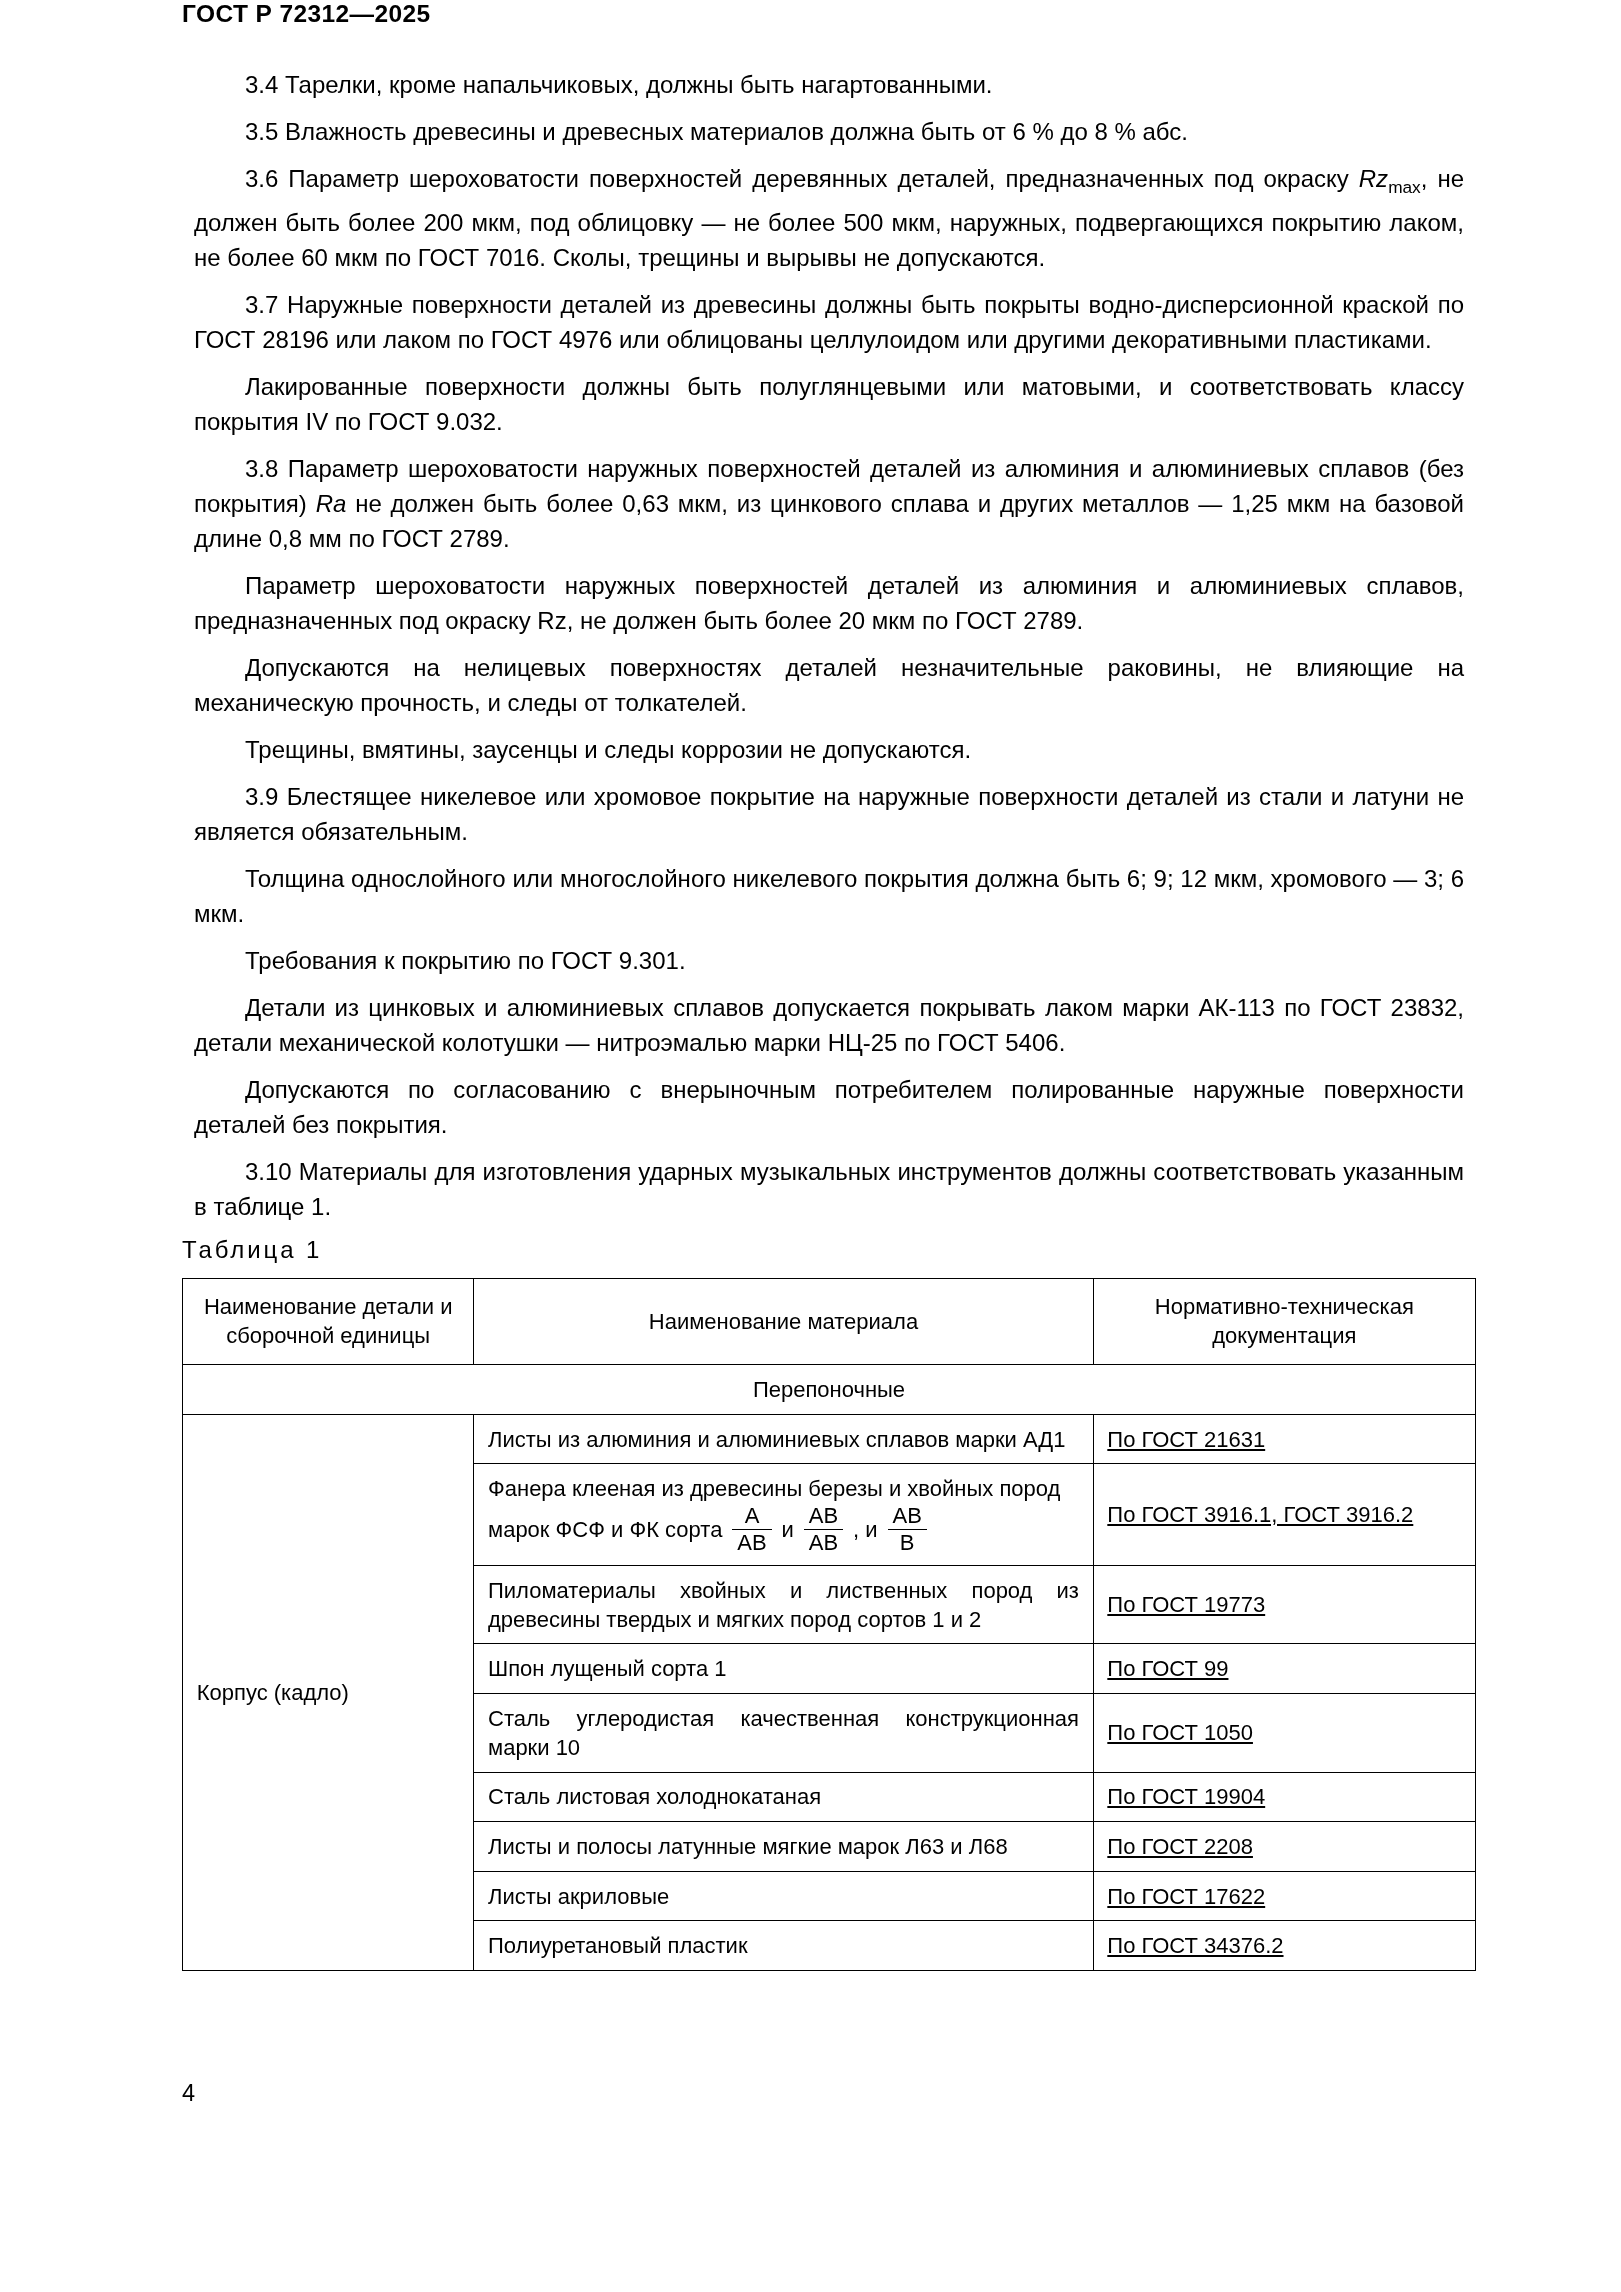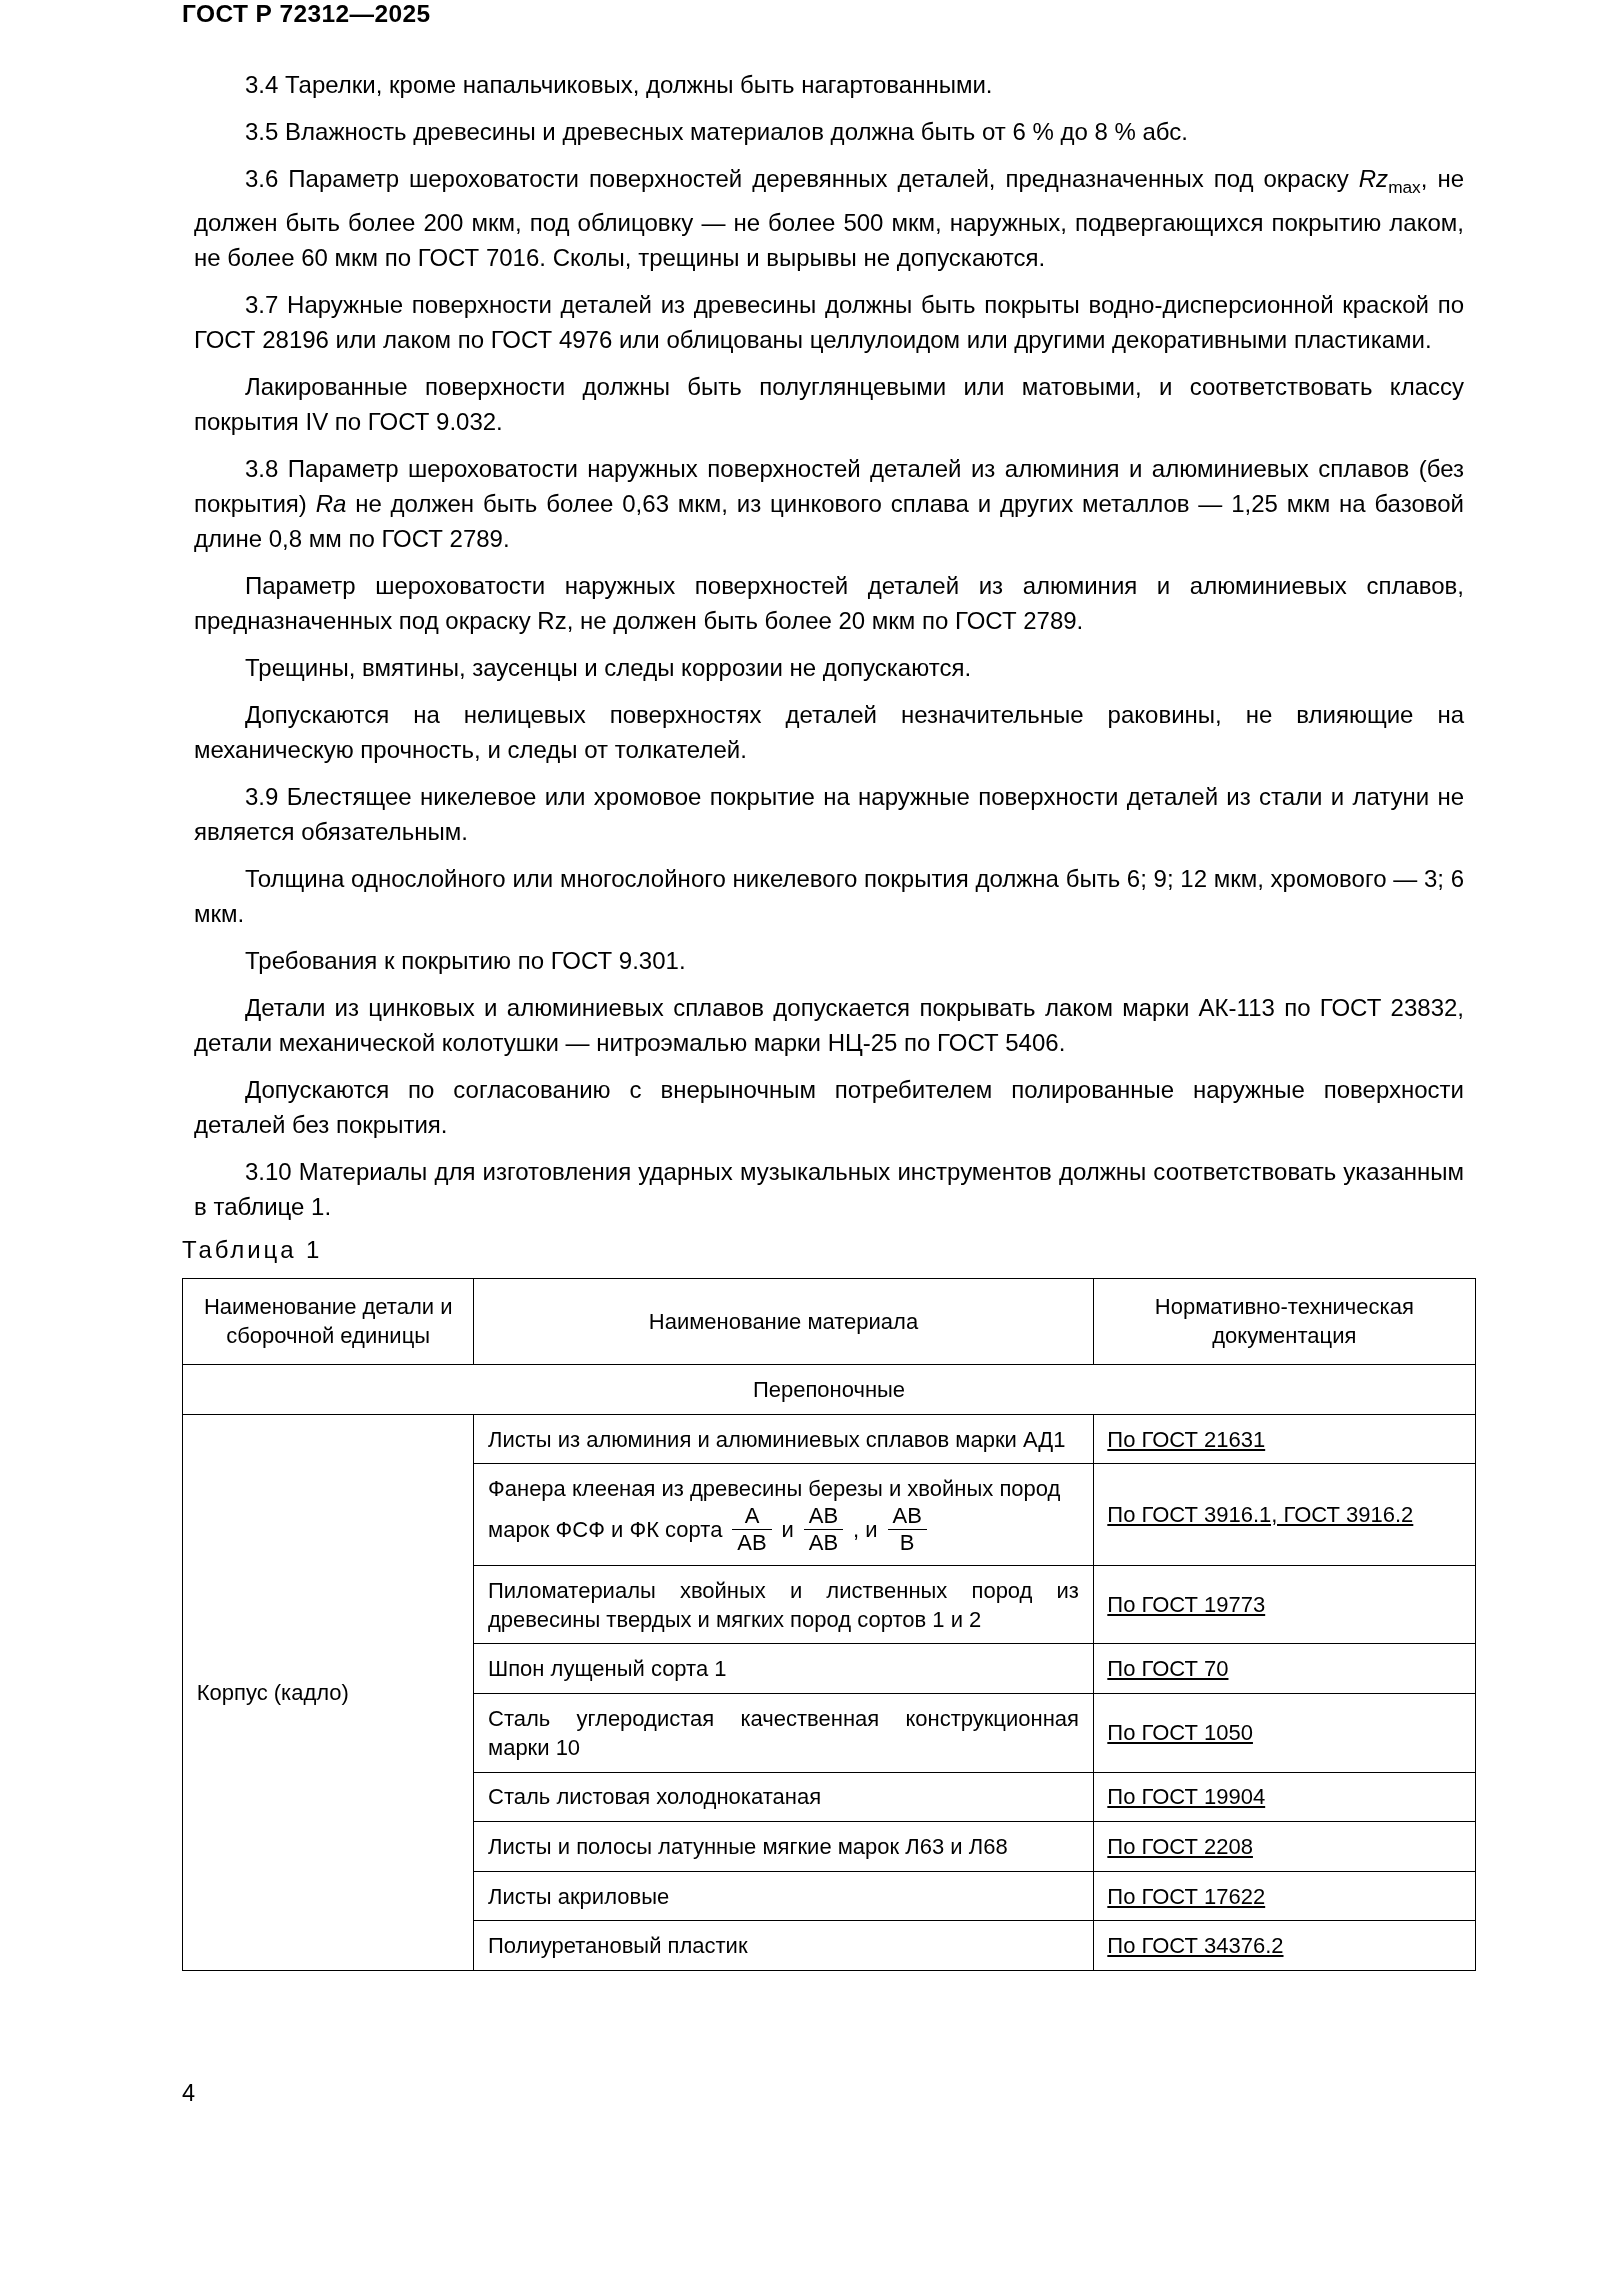--- a/index.html
+++ b/index.html
@@ -123,23 +123,23 @@
       <p><span>3.6 Параметр шероховатости поверхностей деревянных деталей, предназначенных под окраску </span><em class="it">Rz</em><span class="sub">max</span><span>, не должен быть более 200 мкм, под облицовку — не более 500 мкм, наружных, подвергающихся покрытию лаком, не более 60 мкм по ГОСТ 7016. Сколы, трещины и вырывы не допускаются.</span></p>
 
       <p>3.7 Наружные поверхности деталей из древесины должны быть покрыты водно-дисперсионной краской по ГОСТ 28196 или лаком по ГОСТ 4976 или облицованы целлулоидом или другими декоративными пластиками.</p>
 
       <p>Лакированные поверхности должны быть полуглянцевыми или матовыми, и соответствовать классу покрытия IV по ГОСТ 9.032.</p>
 
       <p><span>3.8 Параметр шероховатости наружных поверхностей деталей из алюминия и алюминиевых сплавов (без покрытия) </span><em class="it">Ra</em><span> не должен быть более 0,63 мкм, из цинкового сплава и других металлов — 1,25 мкм на базовой длине 0,8 мм по ГОСТ 2789.</span></p>
 
       <p>Параметр шероховатости наружных поверхностей деталей из алюминия и алюминиевых сплавов, предназначенных под окраску Rz, не должен быть более 20 мкм по ГОСТ 2789.</p>
 
+      <p>Допускаются на нелицевых поверхностях деталей незначительные раковины, не влияющие на механическую прочность, и следы от толкателей.</p>
+
       <p>Трещины, вмятины, заусенцы и следы коррозии не допускаются.</p>
-
-      <p>Допускаются на нелицевых поверхностях деталей незначительные раковины, не влияющие на механическую прочность, и следы от толкателей.</p>
 
       <p>3.9 Блестящее никелевое или хромовое покрытие на наружные поверхности деталей из стали и латуни не является обязательным.</p>
 
 
       <p>Толщина однослойного или многослойного никелевого покрытия должна быть 6; 9; 12 мкм, хромового — 3; 6 мкм.</p>
 
       <p>Требования к покрытию по ГОСТ 9.301.</p>
 
       <p>Детали из цинковых и алюминиевых сплавов допускается покрывать лаком марки АК-113 по ГОСТ 23832, детали механической колотушки — нитроэмалью марки НЦ-25 по ГОСТ 5406.</p>
 
@@ -195,21 +195,21 @@
           <td class="col-c center">По ГОСТ 3916.1, ГОСТ 3916.2</td>
         </tr>
 
         <tr>
           <td class="col-b just">Пиломатериалы хвойных и лиственных пород из древесины твердых и мягких пород сортов 1 и 2</td>
           <td class="col-c center">По ГОСТ 19773</td>
         </tr>
 
         <tr>
           <td class="col-b just">Шпон лущеный сорта 1</td>
-          <td class="col-c center">По ГОСТ 70</td>
+          <td class="col-c center">По ГОСТ 99</td>
         </tr>
 
         <tr>
           <td class="col-b just">Сталь углеродистая качественная конструкционная марки 10</td>
           <td class="col-c center">По ГОСТ 1050</td>
         </tr>
 
         <tr>
           <td class="col-b just">Сталь листовая холоднокатаная</td>
           <td class="col-c center">По ГОСТ 19904</td>

